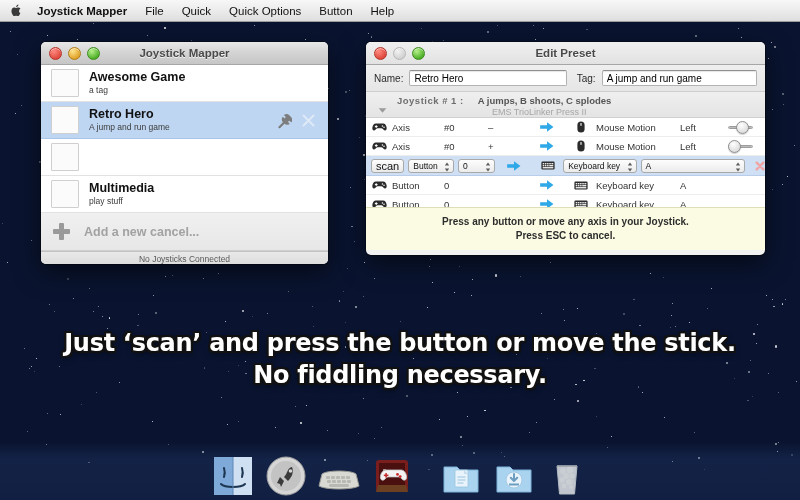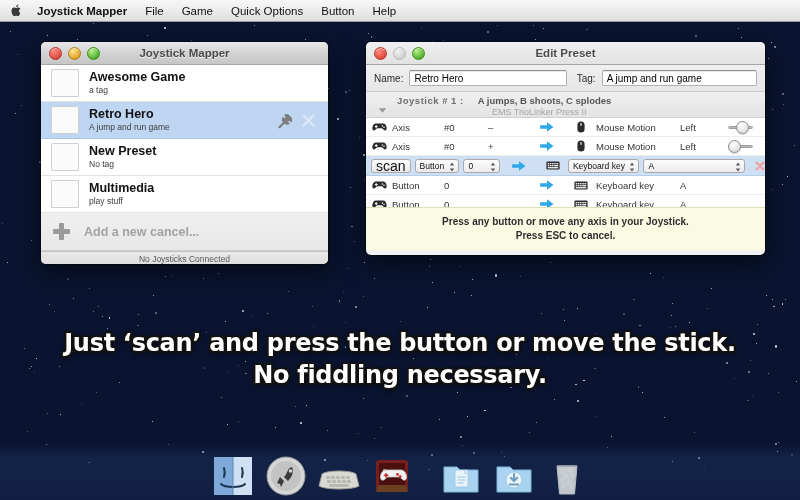--- a/index.html
+++ b/index.html
@@ -153,21 +153,21 @@
 
   .slider{position:relative;width:100%;height:12px;}
   .slider .track{position:absolute;left:0;right:0;top:5px;height:3px;border-radius:2px;
     background:linear-gradient(180deg,#a8a8a8,#cfcfcf);border:1px solid #9d9d9d;box-sizing:border-box;}
   .slider .knob{position:absolute;top:0;width:11px;height:11px;border-radius:50%;
     background:radial-gradient(circle at 40% 30%,#ffffff,#dcdcdc 75%);border:1px solid #8e8e8e;
     box-shadow:0 1px 1px rgba(0,0,0,0.18);}
 
   .mini-btn{
     height:14px;border:1px solid #a9a9a9;border-radius:3px;background:linear-gradient(180deg,#fdfdfd,#e9e9e9);
-    font-size:14px;color:#111;line-height:13px;padding:0 4px;box-sizing:border-box;
+    font-size:11px;color:#111;line-height:13px;padding:0 4px;box-sizing:border-box;
     box-shadow:0 1px 0 rgba(255,255,255,0.7) inset;
     text-align:right;
   }
   .popup{
     height:14px;border:1px solid #a9a9a9;border-radius:3px;background:linear-gradient(180deg,#fdfdfd,#ebebeb);
     font-size:8.5px;color:#111;line-height:13px;padding:0 13px 0 4px;box-sizing:border-box;position:relative;
     white-space:nowrap;overflow:hidden;
   }
   .popup .arrows{position:absolute;right:3px;top:2px;width:6px;height:10px;}
   #scan-button{margin-left:5px;}
@@ -646,21 +646,21 @@
 
 <div id="menubar">
   <span class="apple-logo">
     <svg viewBox="0 0 26 30" width="13" height="15" aria-hidden="true">
       <path d="M18.4 15.7c0-3 2.4-4.4 2.5-4.5-1.4-2-3.5-2.3-4.2-2.3-1.8-.2-3.5 1-4.4 1-0.9 0-2.3-1-3.8-1C6.6 8.9 4.8 10 3.8 11.8c-2 3.5-.5 8.7 1.4 11.5.9 1.4 2 3 3.4 2.9 1.4-.1 1.9-.9 3.6-.9s2.1.9 3.6.9c1.5 0 2.4-1.4 3.3-2.8 1-1.6 1.5-3.1 1.5-3.2-.1 0-2.9-1.1-2.9-4.5z" fill="#3a3a3a"></path>
       <path d="M15.6 6.7c.8-.9 1.3-2.2 1.1-3.5-1.1.1-2.5.8-3.3 1.7-.7.8-1.3 2.1-1.2 3.4 1.2.1 2.5-.6 3.4-1.6z" fill="#3a3a3a"></path>
     </svg>
   </span>
   <span class="menu-item app-name">Joystick Mapper</span>
   <span class="menu-item">File</span>
-  <span class="menu-item">Game</span>
+  <span class="menu-item">Quick</span>
   <span class="menu-item">Quick Options</span>
   <span class="menu-item">Button</span>
   <span class="menu-item">Help</span>
   <span id="menubar-right"></span>
 </div>
 
 <div class="window" id="jm-window">
   <div class="titlebar">
     <div class="lights">
       <span class="light red"></span>
@@ -695,24 +695,20 @@
         <span class="x-icon">
           <svg viewBox="0 0 24 24" width="15" height="15" aria-hidden="true">
             <path d="M4 4 L20 20 M20 4 L4 20" stroke="#dfe9f6" stroke-width="3.2" stroke-linecap="round"></path>
           </svg>
         </span>
       </div>
     </div>
 
     <div class="preset-row">
       <div class="preset-thumb"></div>
-      <div class="preset-text">
-        <div class="preset-name">New Preset</div>
-        <div class="preset-tag">No tag</div>
-      </div>
     </div>
 
     <div class="preset-row">
       <div class="preset-thumb"></div>
       <div class="preset-text">
         <div class="preset-name">Multimedia</div>
         <div class="preset-tag">play stuff</div>
       </div>
     </div>
   </div>

